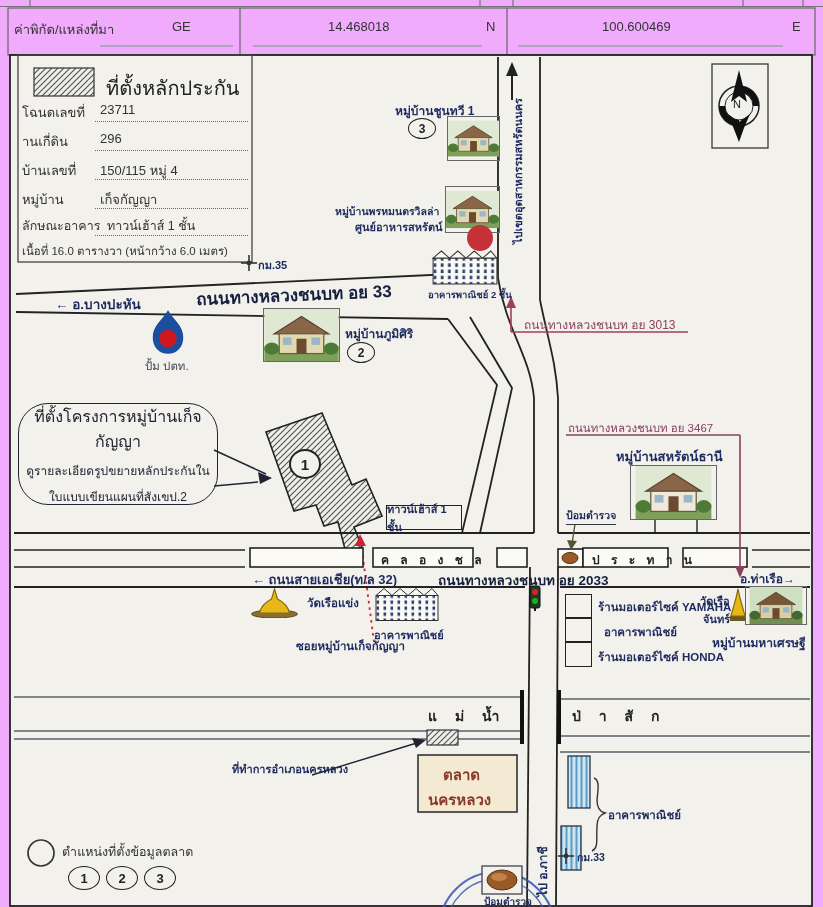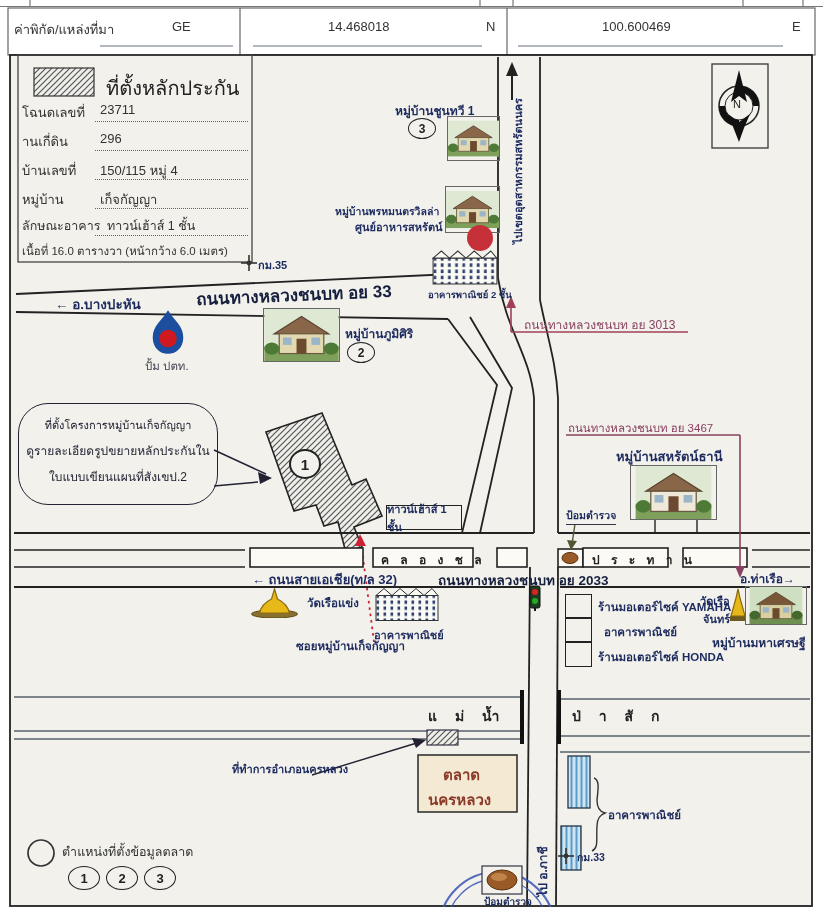--- a/index.html
+++ b/index.html
@@ -1,18 +1,18 @@
 <!DOCTYPE html>
 <html><head>
 <meta charset="utf-8">
 <style>
   html,body{margin:0;padding:0;background:#d8d7d2;}
   #page{
     position:relative;width:823px;height:907px;overflow:hidden;
-    background:#ffffff;
+    background:#f0abfc;
     font-family:"Liberation Sans","DejaVu Sans",sans-serif;
   }
   #linework{position:absolute;left:0;top:0;z-index:1;}
   .t{position:absolute;white-space:nowrap;z-index:3;color:#1c2a5e;font-weight:bold;}
   .plain{color:#333;font-weight:normal;}
   .dark{color:#222;}
   .mar{color:#8a4060;font-weight:normal;}
   .market-t{color:#8a3828;}
   .rot{transform:rotate(-90deg);transform-origin:center center;text-align:center;}
   .ic{position:absolute;z-index:2;}
@@ -316,21 +316,21 @@
         <rect x="15" y="23" width="7" height="6" fill="#9ab6c8"></rect>
         <rect x="38" y="23" width="7" height="6" fill="#9ab6c8"></rect>
         <ellipse cx="6" cy="32" rx="6" ry="5" fill="#4e7a38"></ellipse>
         <ellipse cx="54" cy="32" rx="6" ry="5" fill="#4e7a38"></ellipse>
       </svg>
 </div>
 <div class="t" style="left:345px;top:324px;font-size:12px;">หมู่บ้านภูมิศิริ</div>
 <div class="cnum" style="left:347px;top:342px;width:26px;height:19px;font-size:12px;">2</div>
 
 <div style="position:absolute;left:18px;top:403px;width:198px;height:100px;border:1.6px solid #223;border-radius:30px;z-index:3;">
-  <div style="text-align:center;margin-top:12px;font-size:11px;color:#223;">ที่ตั้งโครงการหมู่บ้านเก็จกัญญา</div>
+  <div style="text-align:center;font-size:16px;color:#223;">ที่ตั้งโครงการหมู่บ้านเก็จกัญญา</div>
   <div style="text-align:center;margin-top:7px;font-size:12px;color:#223;">ดูรายละเอียดรูปขยายหลักประกันใน</div>
   <div style="text-align:center;margin-top:7px;font-size:12px;color:#223;">ใบแบบเขียนแผนที่สังเขป.2</div>
 </div>
 
 <div class="cnum" style="left:289px;top:449px;width:28px;height:26px;font-size:15px;background:#f2f1ec;border-width:2px;">1</div>
 
 <div class="boxlbl" style="left:386px;top:505px;width:76px;height:25px;font-size:11px;">ทาวน์เฮ้าส์ 1 ชั้น</div>
 
 <div class="t mar" style="left:568px;top:419px;font-size:11.5px;">ถนนทางหลวงชนบท อย 3467</div>
 <div class="t" style="left:616px;top:446px;font-size:13px;">หมู่บ้านสหรัตน์ธานี</div>

